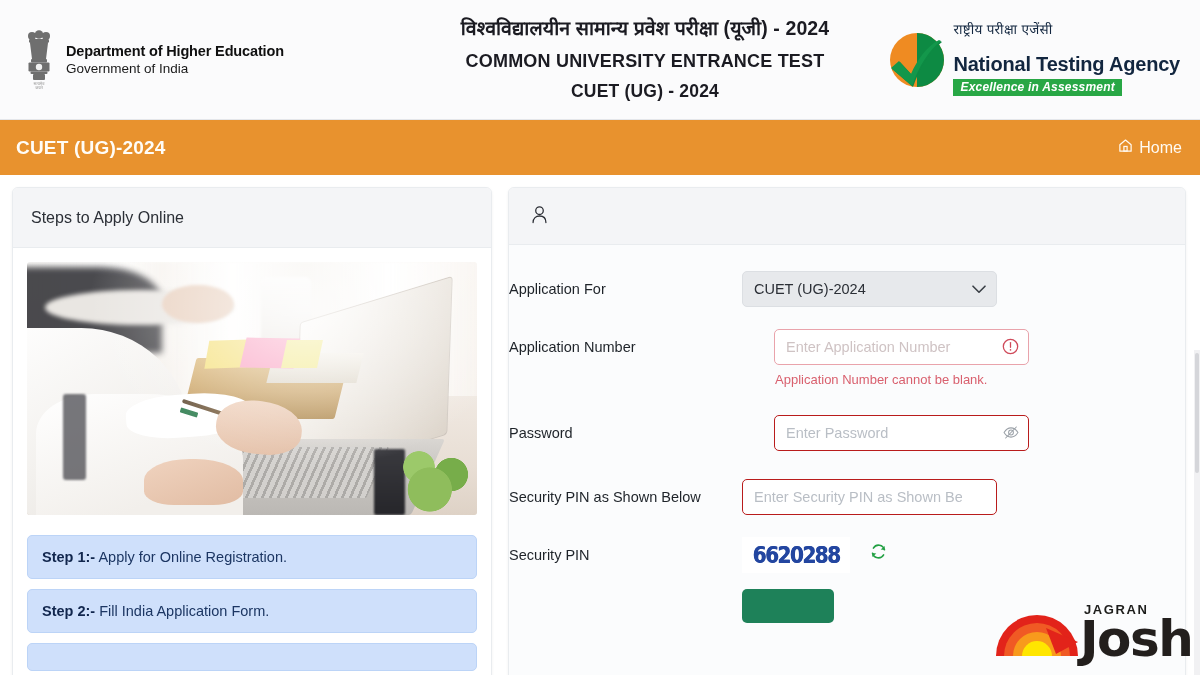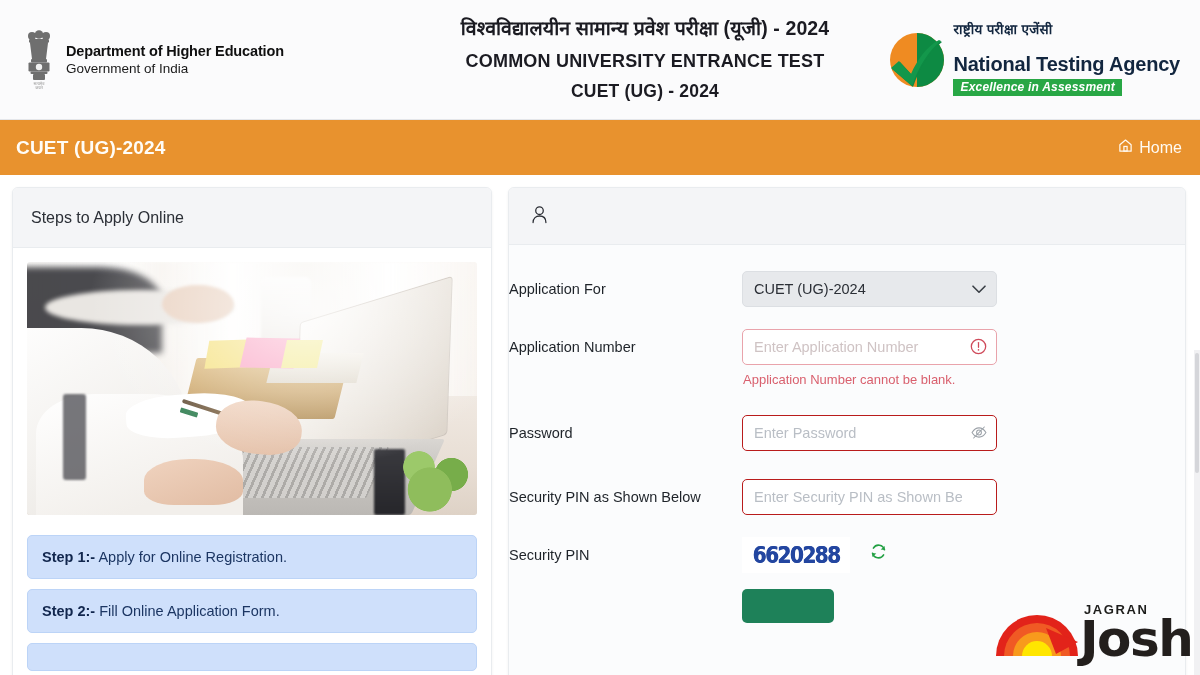--- a/index.html
+++ b/index.html
@@ -87,21 +87,21 @@
     display: flex;
     align-items: center;
     gap: 7px;
     justify-content: flex-end;
     padding-right: 6px;
   }
   .nta-mark { width: 58px; height: 58px; flex: 0 0 58px; }
   .nta-words { line-height: 1; }
   .nta-hi {
     font-size: 13.5px;
-    font-weight: bold;
+    font-weight: normal;
     color: #12263f;
     letter-spacing: 0.3px;
     margin-bottom: 18px;
     white-space: nowrap;
   }
   .nta-en {
     font-size: 20px;
     font-weight: bold;
     color: #12263f;
     letter-spacing: -0.2px;
@@ -401,21 +401,21 @@
   .eye-ico {
     position: absolute; right: 10px; top: 10px; cursor: pointer;
   }
   .err-msg {
     color: #d9606e;
     font-size: 13px;
     margin-top: 7px;
     padding-left: 1px;
   }
 
-  .row-gap-lg { margin-bottom: 28px; }
+  .row-gap-lg { margin-bottom: 28px; gap: 32px; }
   .row-gap-md { margin-bottom: 22px; }
 
   .captcha-row { display: flex; align-items: flex-start; }
   .captcha-box {
     width: 108px; height: 36px;
     background: #ffffff;
     display: flex; align-items: center; justify-content: center;
     position: relative; overflow: hidden;
   }
   .captcha-txt {
@@ -577,21 +577,21 @@
         <div class="ph-pen-cup"></div>
         <div class="ph-plant"></div>
         <div class="ph-glow"></div>
       </div>
 
       <div class="steps">
         <div class="step-item">
           <b>Step 1:-</b><span> Apply for Online Registration.</span>
         </div>
         <div class="step-item">
-          <b>Step 2:-</b><span> Fill Online Application Form.</span>
+          <b>Step 2:-</b><span> Fill India Application Form.</span>
         </div>
         <div class="step-item"></div>
       </div>
     </div>
   </section>
 
   <section class="card right-panel">
     <div class="right-head">
       <span class="user-ico">
         <svg width="17" height="19" viewBox="0 0 18 20" fill="none" stroke="#2c2f36" stroke-width="1.35">

